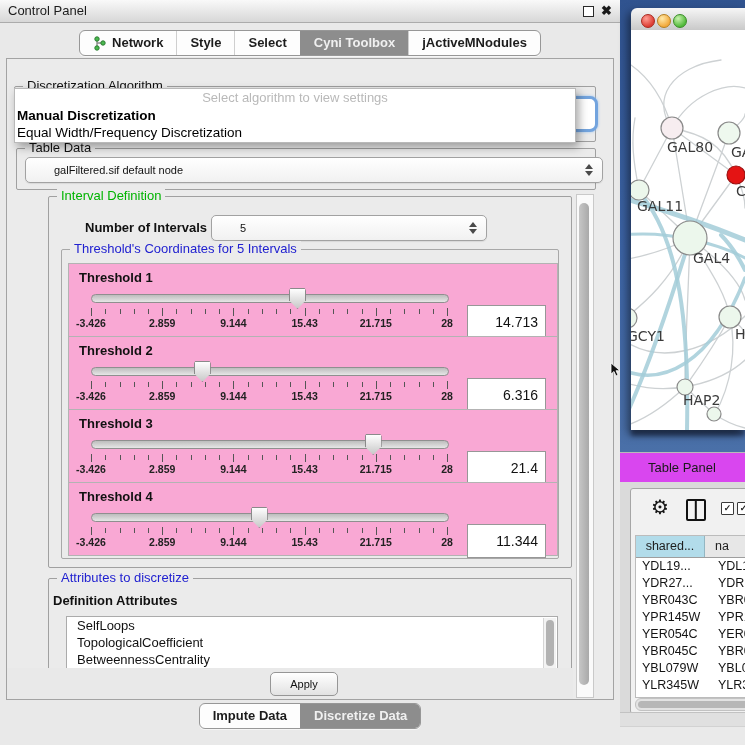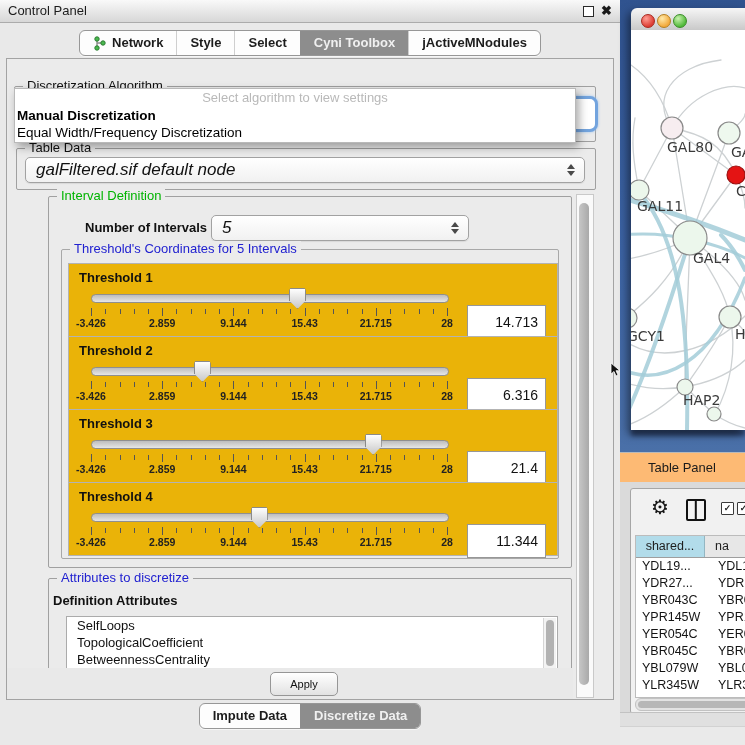--- a/index.html
+++ b/index.html
@@ -26,38 +26,38 @@
 
   .cp-main{left:6px;top:58px;width:606px;height:640px;border:1px solid #a3a3a3;background:#ebebeb;}
 
   .group{border:1px solid #a0a0a0;border-radius:2px;}
   .group-title{position:absolute;top:-9px;left:8px;background:#ebebeb;padding:0 4px;font-size:13px;color:#111;white-space:nowrap;}
   .group-title.green{color:#00b400;}
   .group-title.blue{color:#2121d0;}
 
   
   .combo{background:linear-gradient(#ffffff,#f1f1f1);border:1px solid #a2a2a2;border-radius:5px;
-    font-size:17px;color:#111;line-height:24px;padding-left:10px;box-shadow:0 1px 1px rgba(0,0,0,.08);font-style:italic;}
+    font-size:11px;color:#111;line-height:24px;padding-left:28px;box-shadow:0 1px 1px rgba(0,0,0,.08);}
   .stepper{position:absolute;right:9px;top:50%;width:8px;height:12px;transform:translateY(-50%);}
   .stepper .up{position:absolute;top:0;left:0;width:0;height:0;
     border-left:4px solid transparent;border-right:4px solid transparent;border-bottom:5px solid #4a4a4a;}
   .stepper .dn{position:absolute;bottom:0;left:0;width:0;height:0;
     border-left:4px solid transparent;border-right:4px solid transparent;border-top:5px solid #4a4a4a;}
 
   
   .popup{left:14px;top:88px;width:560px;height:53px;background:#fff;border:1px solid #b9b9b9;
     box-shadow:3px 4px 9px rgba(0,0,0,.35);z-index:10;}
   .popup-hint{left:0;top:1px;width:100%;text-align:center;font-size:13px;color:#b9b9b9;}
   .popup-item{left:2px;font-size:13.5px;color:#000;white-space:nowrap;}
   .popup-item.bold{font-weight:bold;}
   .focus-combo{left:560px;top:96px;width:32px;height:30px;border:3px solid #73a4de;border-radius:8px;
     background:#fff;z-index:5;box-shadow:0 0 3px #9cc3ef;}
 
   
-  .th-panel{position:relative;width:488px;height:72px;border:1px solid #b3b3b3;background:#eab308;margin-top:-1px;}
+  .th-panel{position:relative;width:488px;height:72px;border:1px solid #b3b3b3;background:#f9a8d4;margin-top:-1px;}
   .th-label{position:absolute;left:10px;top:6px;font-size:13px;font-weight:bold;color:#111;}
   .th-track{position:absolute;left:22px;top:30px;width:356px;height:7px;border:1px solid #8f8f8f;border-radius:5px;
     background:linear-gradient(#bdbdbd,#e6e6e6);}
   .th-thumb{position:absolute;top:24px;width:15px;height:19px;border:1px solid #8a8a8a;
     background:linear-gradient(#fefefe,#c9c9c9);
     clip-path:polygon(8% 0,92% 0,100% 12%,100% 58%,50% 100%,0 58%,0 12%);}
   .tick{position:absolute;width:1px;background:#555;}
   .tick.minor{top:45px;height:5px;}
   .tick.major{top:44px;height:8px;}
   .ticklabel{position:absolute;top:53px;width:60px;text-align:center;font-size:10.5px;font-weight:600;color:#222;}
@@ -84,21 +84,21 @@
   .net-window{left:631px;top:8px;width:114px;height:422px;border-radius:6px 0 0 0;overflow:hidden;
     box-shadow:-3px 4px 10px rgba(0,0,0,.5);}
   .net-titlebar{position:absolute;left:0;top:0;width:100%;height:22px;
     background:linear-gradient(#f6f6f6,#c9c9c9);border-bottom:1px solid #979797;}
   .light{position:absolute;top:6px;width:12px;height:12px;border-radius:50%;}
   .light.red{left:10px;background:radial-gradient(circle at 35% 30%,#ff9d94,#dd3d33 70%);border:1px solid #a8281f;}
   .light.yellow{left:26px;background:radial-gradient(circle at 35% 30%,#ffe9a8,#f2a93b 70%);border:1px solid #b57f20;}
   .light.green{left:42px;background:radial-gradient(circle at 35% 30%,#c9f2ae,#52ba3b 70%);border:1px solid #3a8c27;}
   .net-canvas{position:absolute;left:0;top:22px;width:114px;height:400px;background:#fff;overflow:hidden;}
 
-  .tp-header{left:620px;top:452px;width:125px;height:30px;background:#fdba74;
+  .tp-header{left:620px;top:452px;width:125px;height:30px;background:#d946ef;
     border-top:1px solid #b9b9b9;border-bottom:1px solid #c9c9c9;}
   .tp-title{left:28px;top:0;line-height:30px;font-size:13px;color:#1b1b1b;}
   .tp-body{left:620px;top:482px;width:125px;height:263px;background:#dadada;}
   .tp-inner{left:630px;top:488px;width:130px;height:224px;background:#f1f1f1;border:1px solid #a6a6a6;border-radius:3px;}
   .gear{left:20px;top:7px;font-size:20px;color:#151515;line-height:22px;}
   .split-icon{left:55px;top:10px;width:16px;height:18px;border:2.4px solid #111;border-radius:2px;}
   .split-icon .mid{position:absolute;left:50%;top:0;width:2.4px;height:100%;background:#111;transform:translateX(-50%);}
   .chk{width:11px;height:11px;border:1.6px solid #3a3a3a;border-radius:1px;background:#fff;
     font-size:9px;line-height:10px;text-align:center;color:#222;font-weight:bold;}
   .tp-table{left:4px;top:46px;width:126px;height:161px;overflow:hidden;background:#fff;border:1px solid #bcbcbc;}

